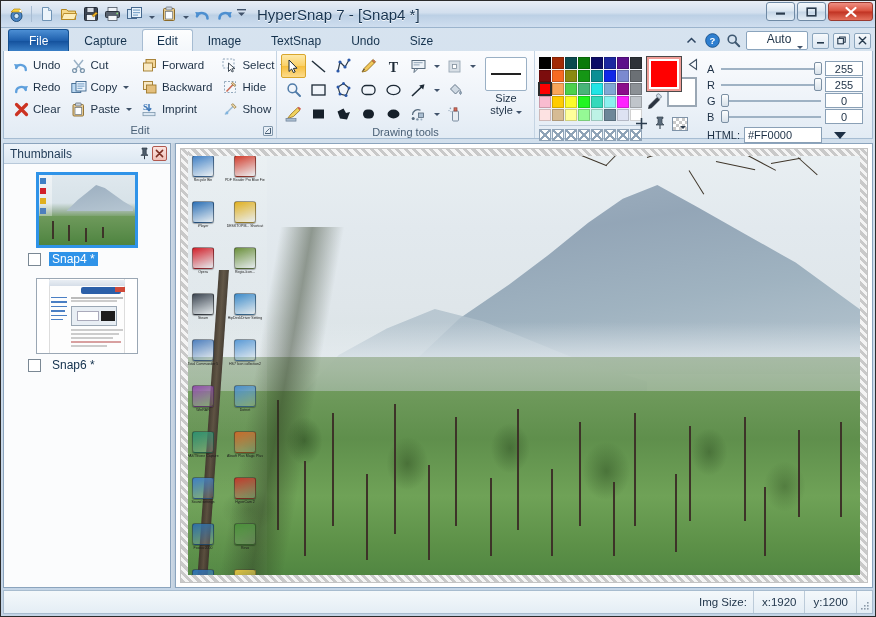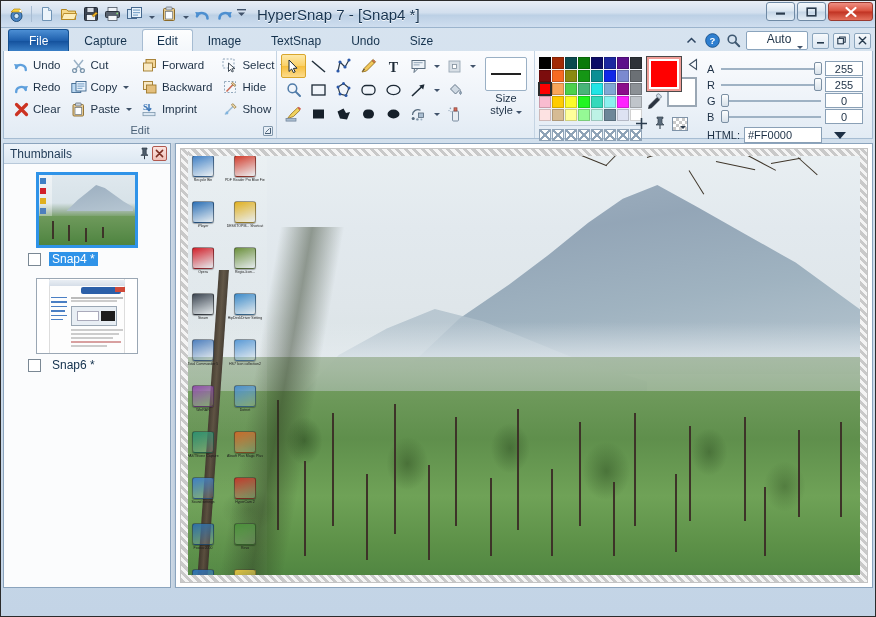--- a/index.html
+++ b/index.html
@@ -898,20 +898,21 @@
         <div class="linestyle">
           <div class="box">
               <span class="ln"></span>
             </div>
           <div class="txt">
             <span>Size</span><br>
             <span>style</span><span class="caret-dn" style="display:inline-block;margin-left:3px;"></span>
           </div>
         </div>
       </div>
+      <div class="group-label">Drawing tools</div>
     </div>
 
     <div class="group" style="flex:1;">
       <div class="colorgrp">
 
         <div class="swatches">
           <div class="swatch-rows" id="swatchGrid">
               <div class="sw" title="#000000" style="background: rgb(0, 0, 0);"></div>
               <div class="sw" title="#a32a06" style="background: rgb(163, 42, 6);"></div>
               <div class="sw" title="#0b4a4f" style="background: rgb(11, 74, 79);"></div>
@@ -1246,14 +1247,33 @@
             </div>
           <div class="canvas-hatch-t"></div>
           <div class="canvas-hatch-l"></div>
           <div class="canvas-hatch-r"></div>
           <div class="canvas-hatch-b"></div>
         </div>
       </div>
     </div>
   </div>
 
+  <div class="statusbar">
+    <div class="right">
+      <div class="sb-label">Img Size:</div>
+      <div class="sb-cell">x:1920</div>
+      <div class="sb-cell">y:1200</div>
+      <div class="sb-cell grip">
+        <svg width="12" height="12" viewBox="0 0 12 12">
+          <g fill="#8b9aa8">
+            <rect x="9" y="3" width="1.6" height="1.6"></rect>
+            <rect x="6" y="6" width="1.6" height="1.6"></rect>
+              <rect x="9" y="6" width="1.6" height="1.6"></rect>
+            <rect x="3" y="9" width="1.6" height="1.6"></rect>
+              <rect x="6" y="9" width="1.6" height="1.6"></rect>
+              <rect x="9" y="9" width="1.6" height="1.6"></rect>
+          </g>
+        </svg>
+      </div>
+    </div>
+  </div>
 
 </div>
 
 </body></html>

